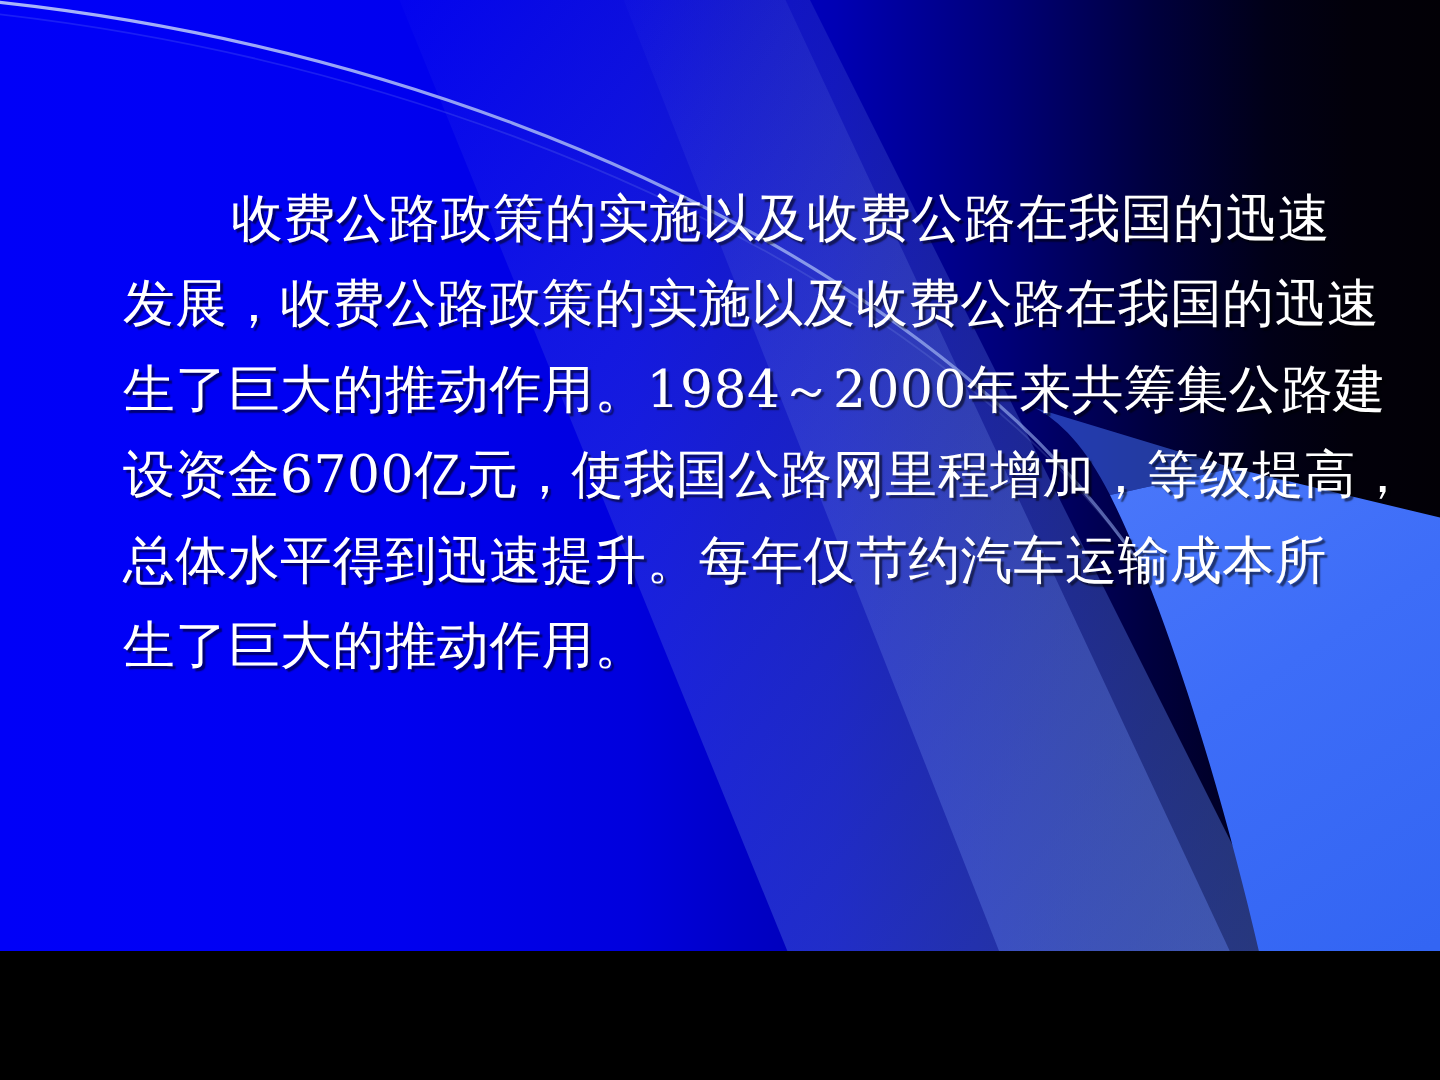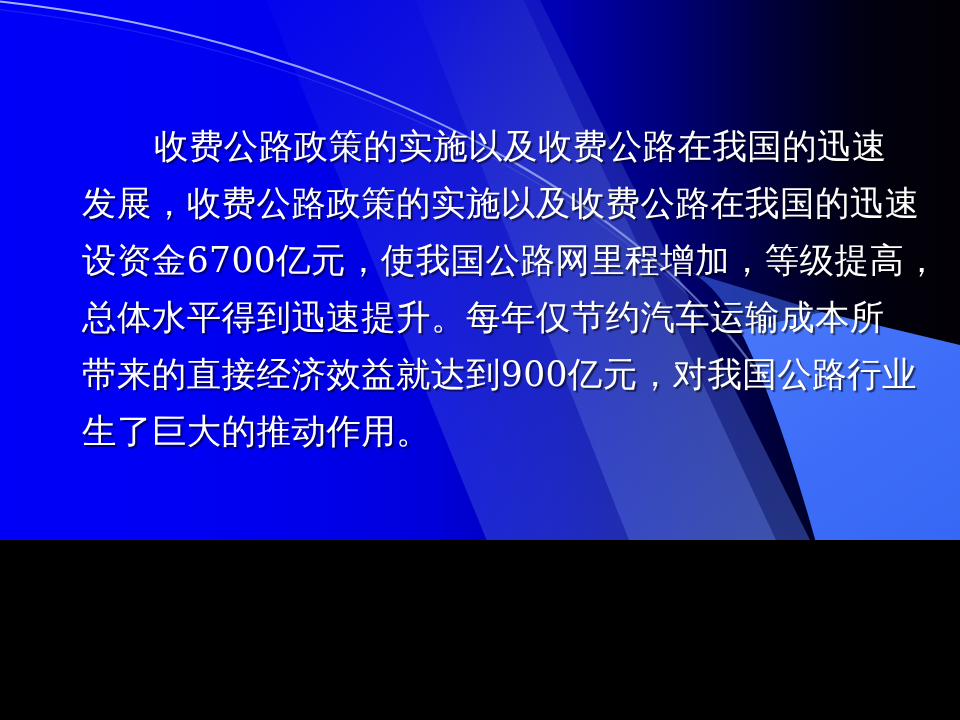--- a/index.html
+++ b/index.html
@@ -3,21 +3,21 @@
 <meta charset="utf-8">
 <style>
   html, body {
     margin: 0;
     padding: 0;
     background: #000;
   }
   #slide {
     position: relative;
     width: 960px;
-    height: 540px;
+    height: 634px;
     overflow: hidden;
     font-family: "DejaVu Serif", "Liberation Serif", serif;
     
     background: linear-gradient(90deg,
         #0000f8 0%,
         #0000f6 12%,
         #0000ef 28%,
         #0000dd 44%,
         #0000b4 58%,
         #000077 70%,
@@ -102,19 +102,19 @@
              C 838 612, 790 430, 740 330
              C 778 322, 804 316, 822 312 Z" fill="url(#cornerGrad)"></path>
 
     <path d="M 690 272 L 822 312 C 804 316, 778 322, 740 330
              C 724 298, 706 280, 690 272 Z" fill="#3F6CF2" fill-opacity="0.55"></path>
   </svg>
 
   <div id="text-block">
     <span class="line indent">收费公路政策的实施以及收费公路在我国的迅速</span>
     <span class="line">发展，收费公路政策的实施以及收费公路在我国的迅速</span>
+    <span class="line">生了巨大的推动作用。1984～2000年来共筹集公路建</span>
     <span class="line">设资金6700亿元，使我国公路网里程增加，等级提高，</span>
     <span class="line">总体水平得到迅速提升。每年仅节约汽车运输成本所</span>
-    <span class="line">带来的直接经济效益就达到900亿元，对我国公路行业</span>
     <span class="line">生了巨大的推动作用。</span>
   </div>
 
 </div>
 
 </body></html>

